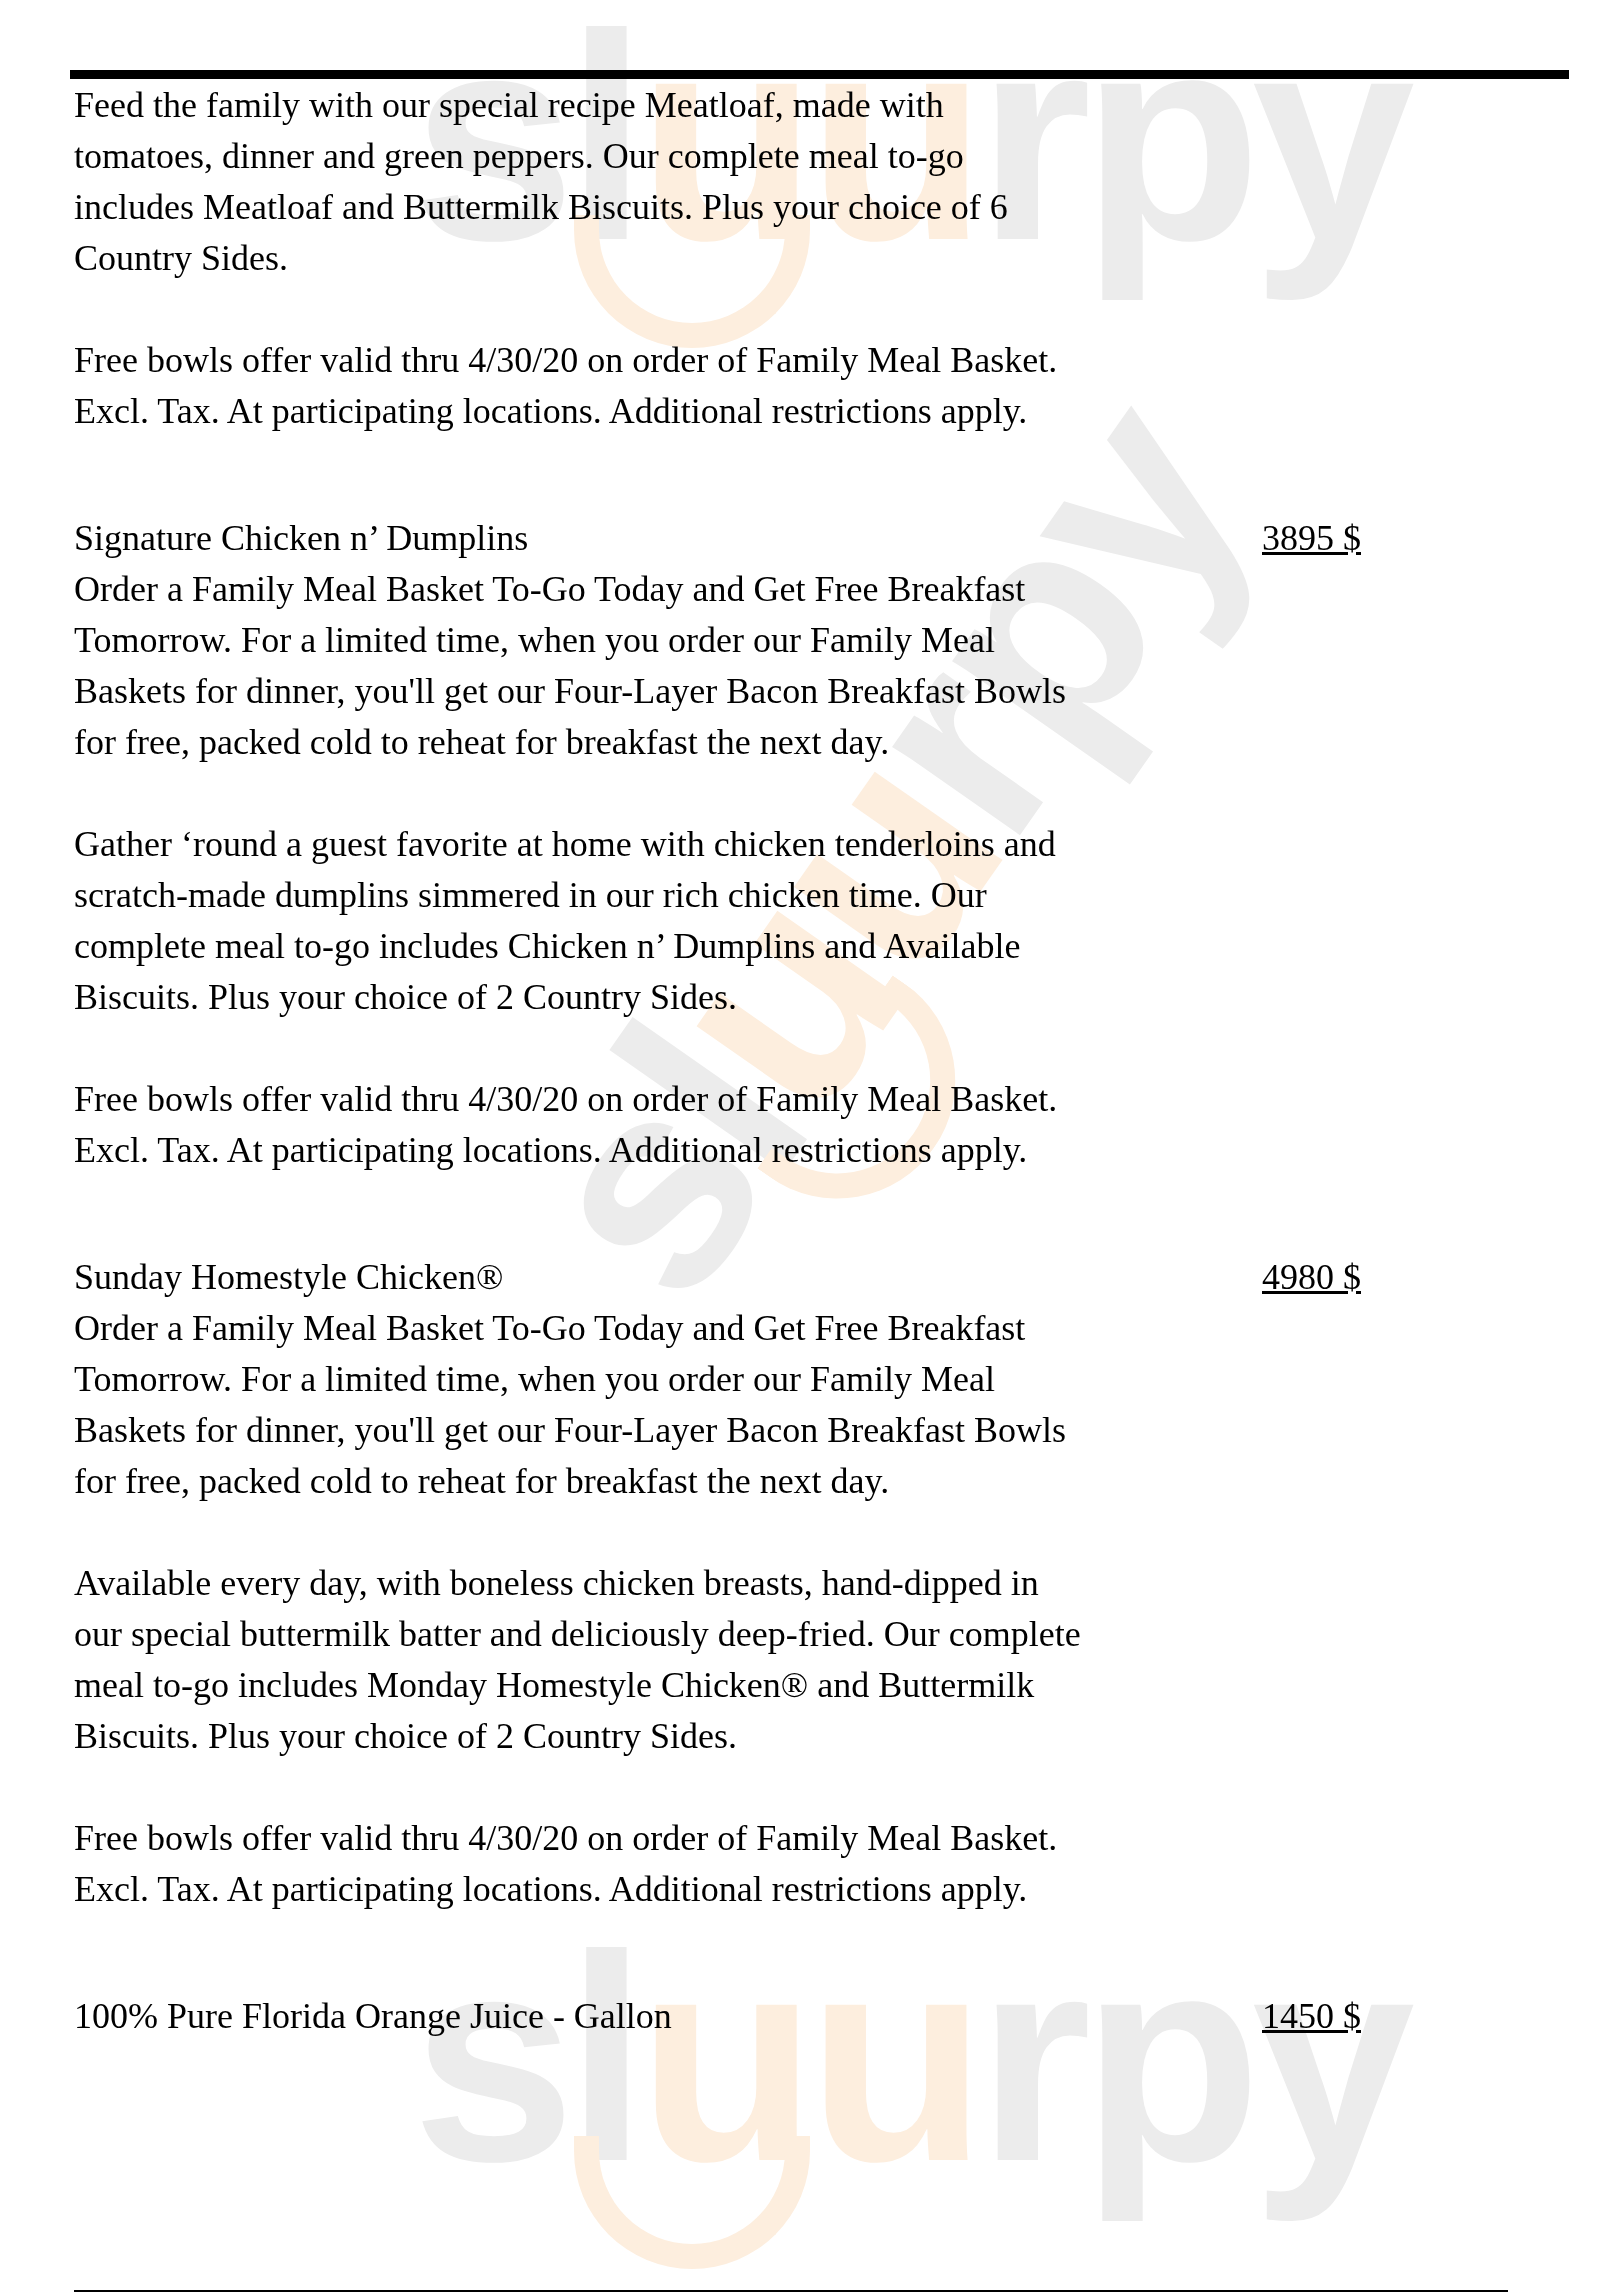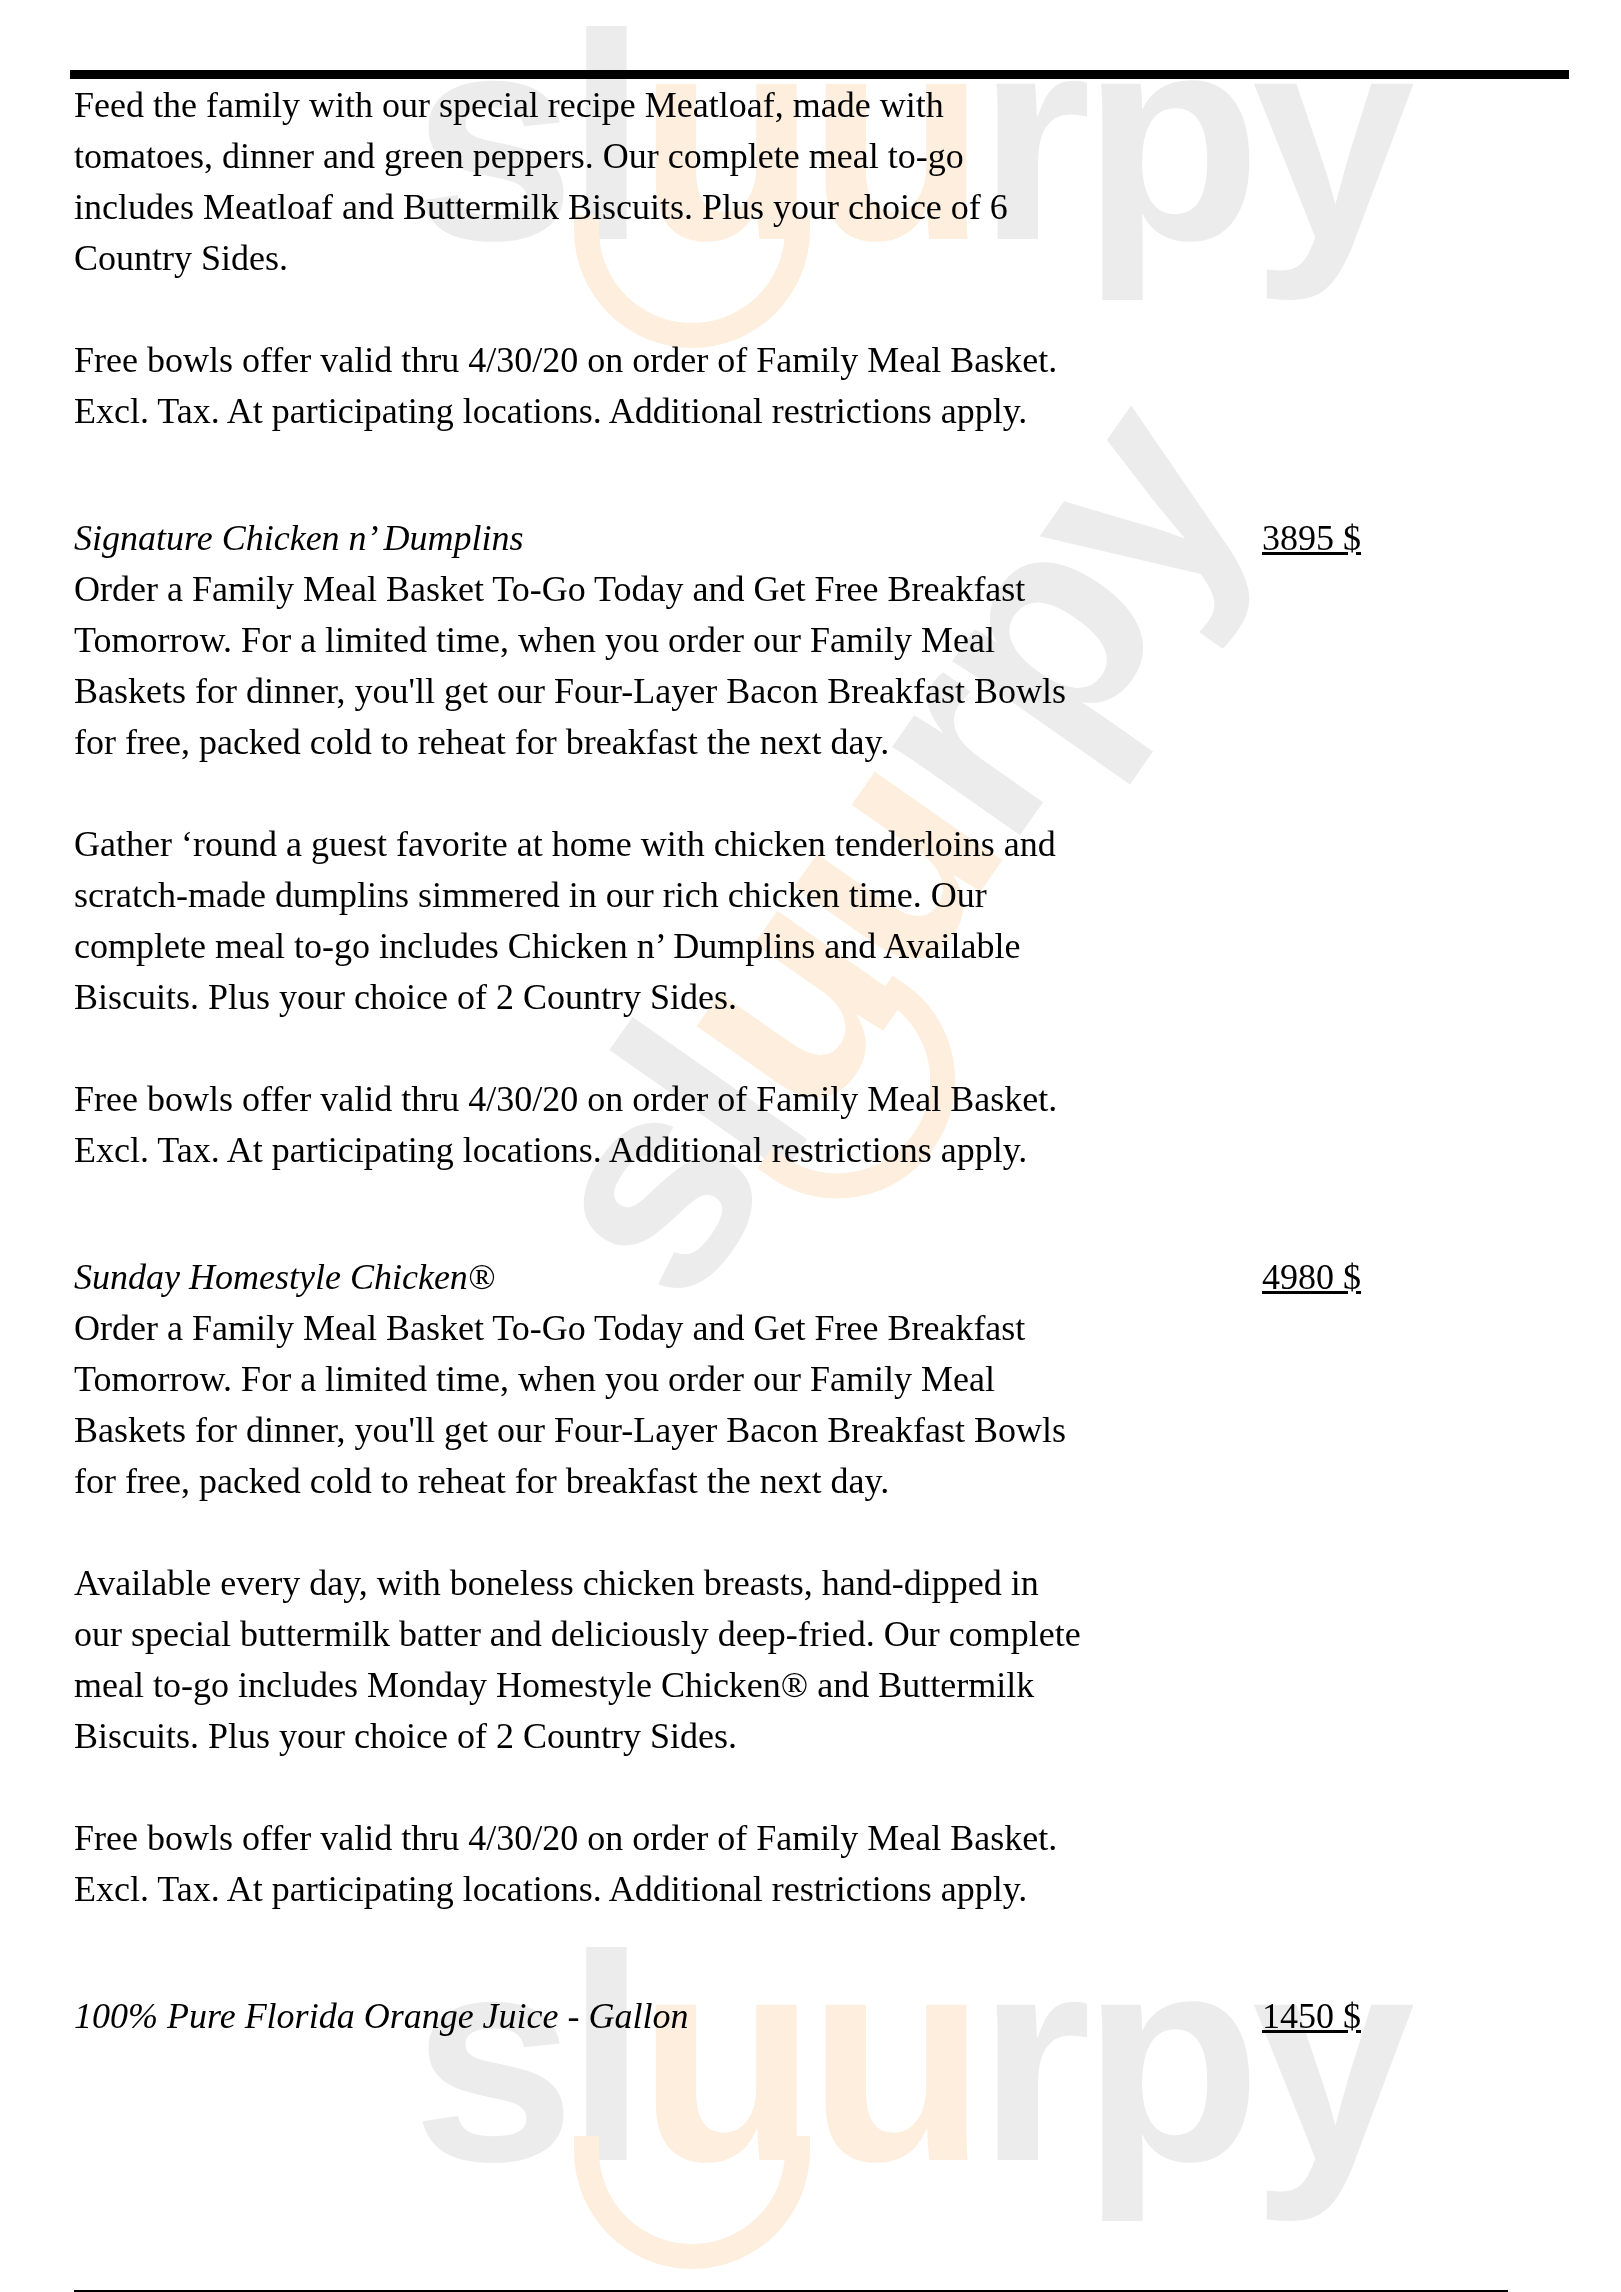--- a/index.html
+++ b/index.html
@@ -23,21 +23,21 @@
 
   
   .top-rule { position: absolute; left: 70px; top: 70px; width: 1499px; height: 8.8px; background: #000; z-index: 1; }
   .bottom-rule { position: absolute; left: 74px; top: 2290px; width: 1434px; height: 2.9px; background: #000; z-index: 1; }
 
   .content { position: absolute; left: 74px; top: 80px; width: 1431px; z-index: 2; }
   .para { font-size: 36px; line-height: 51px; width: 1157px; margin: 0; }
   .gap { height: 51px; }
   .gap-lg { height: 76px; }
   .item-row { position: relative; }
-  .item-name { font-size: 36px; line-height: 51px; margin: 0; font-style: italic; }
+  .item-name { font-size: 36px; line-height: 51px; margin: 0; }
   .item-price { position: absolute; left: 1188px; top: 0; font-size: 36px; line-height: 51px; white-space: nowrap; text-decoration: underline; }
 </style>
 </head>
 <body>
 
 <div class="wm wm1">
   <span class="g">sl</span><span class="o">uu</span><span class="g">rpy</span>
   <div class="smile"></div>
 </div>
 <div class="wm wm2">

